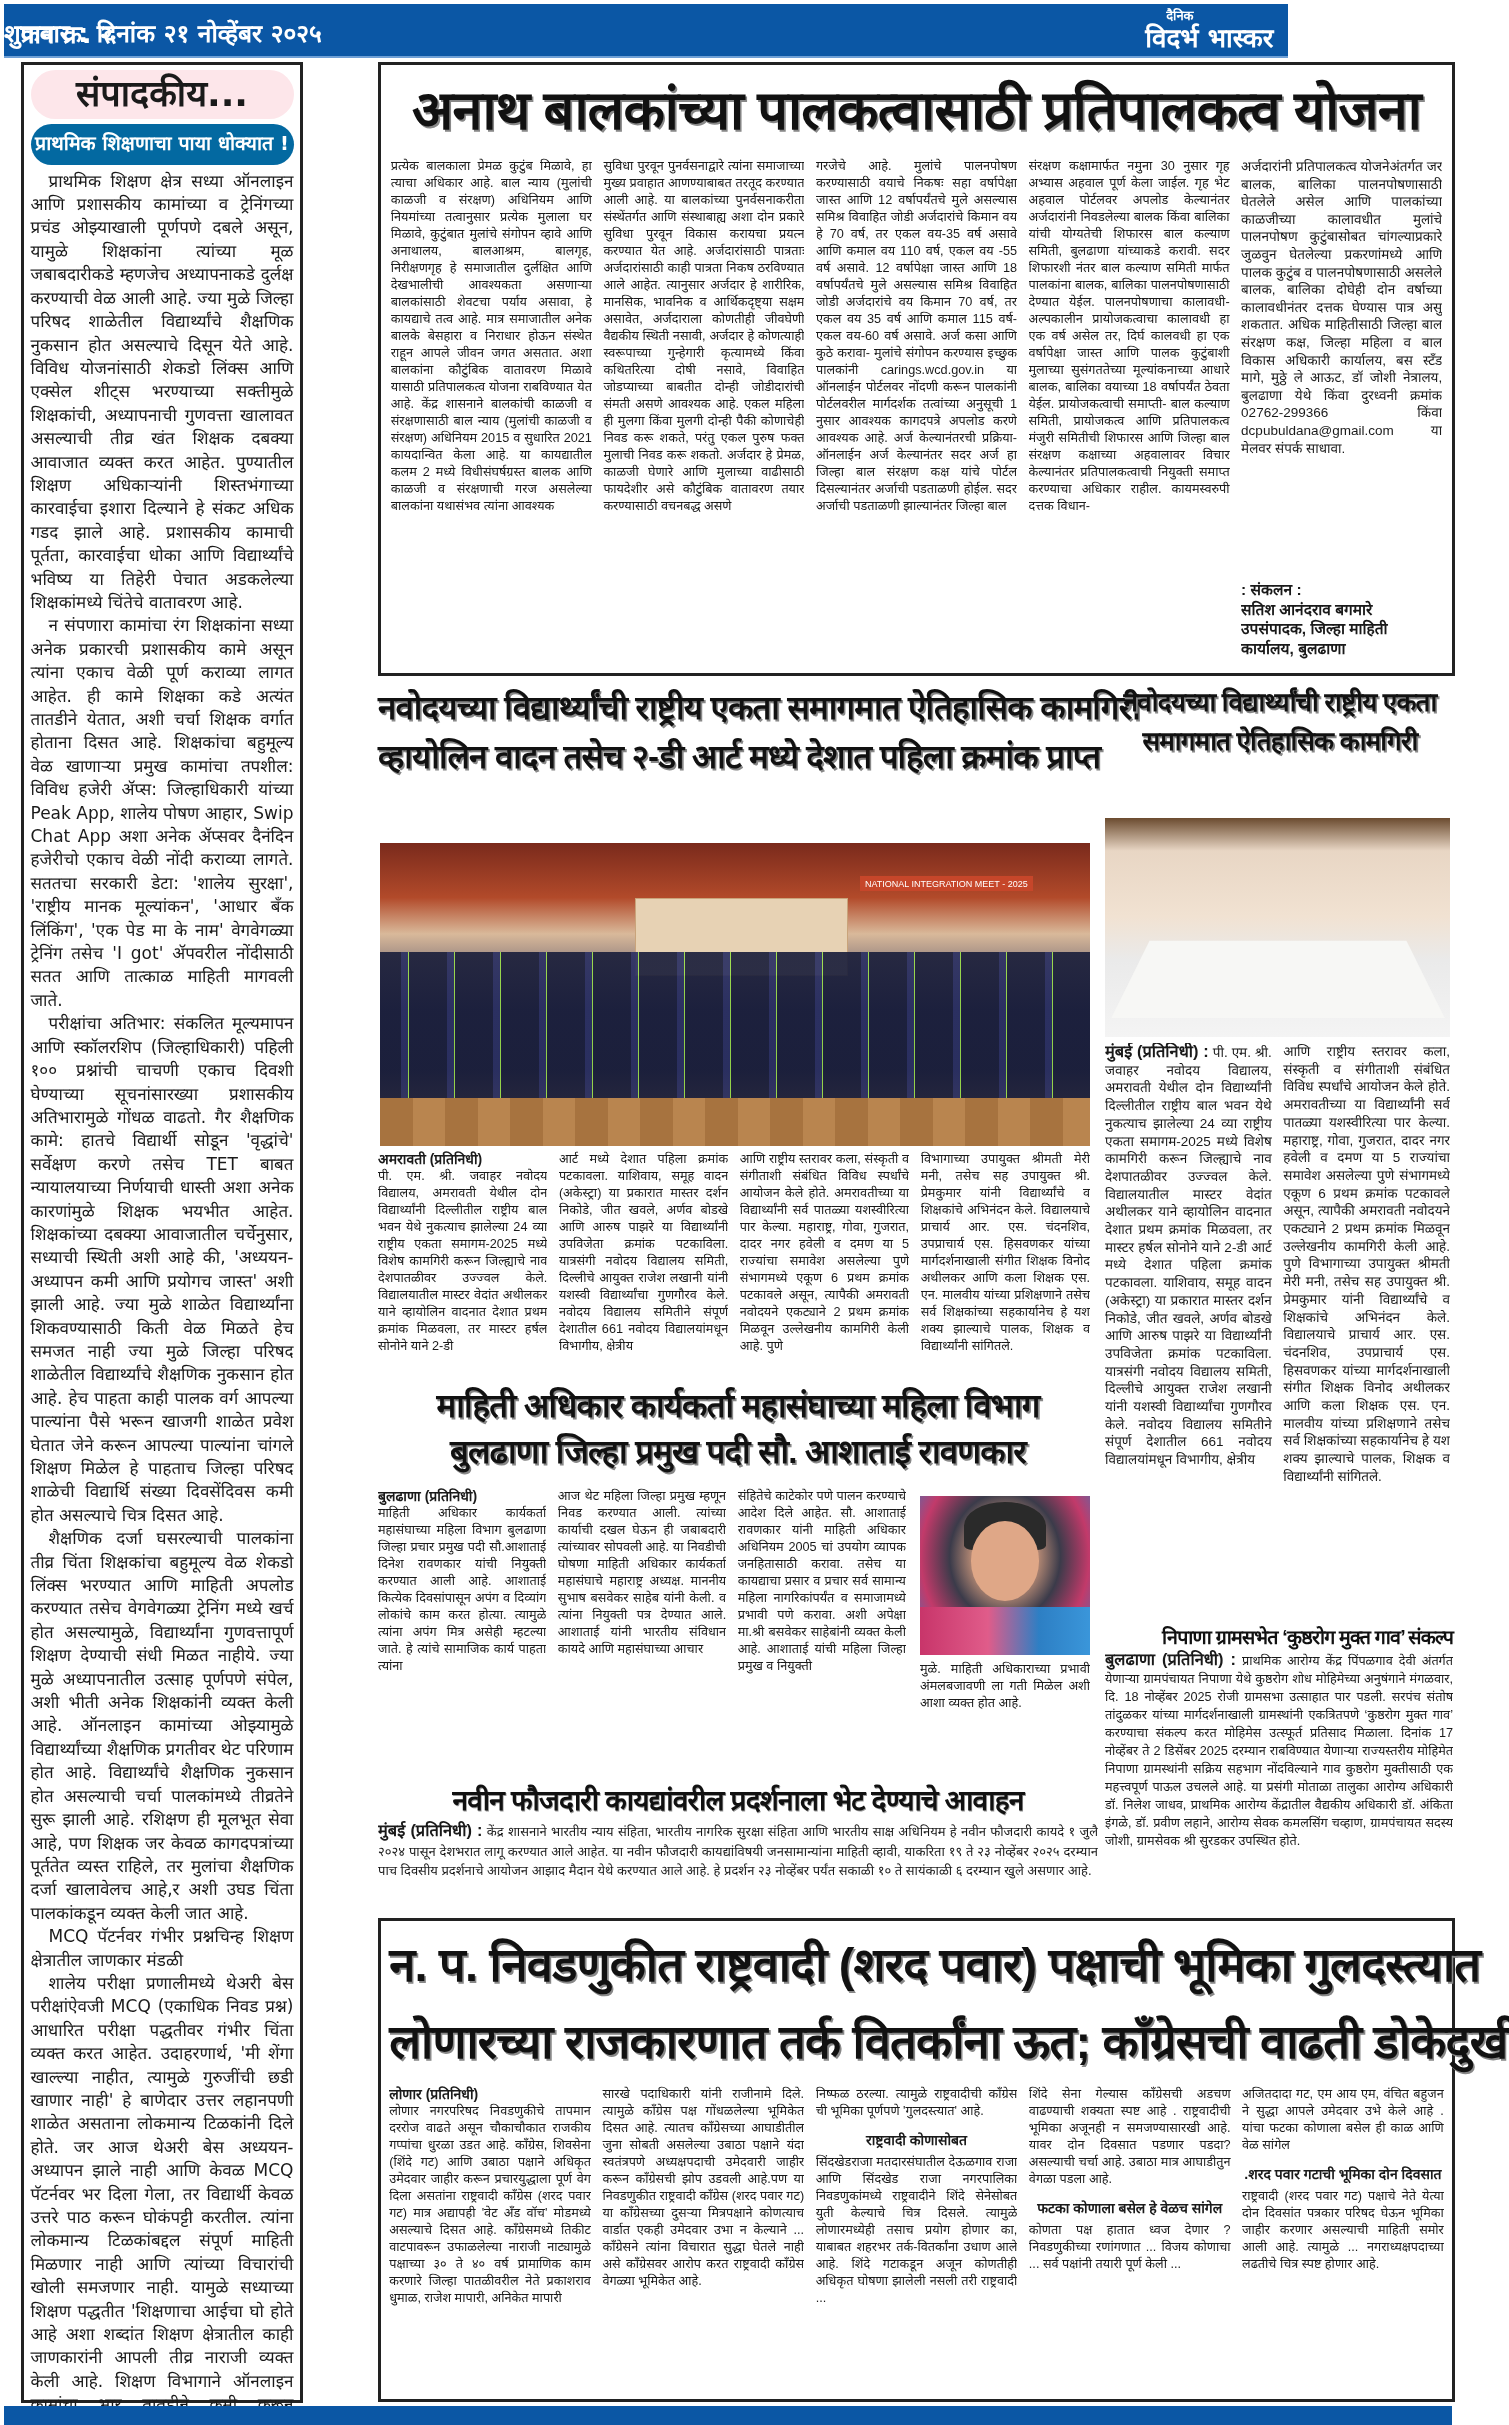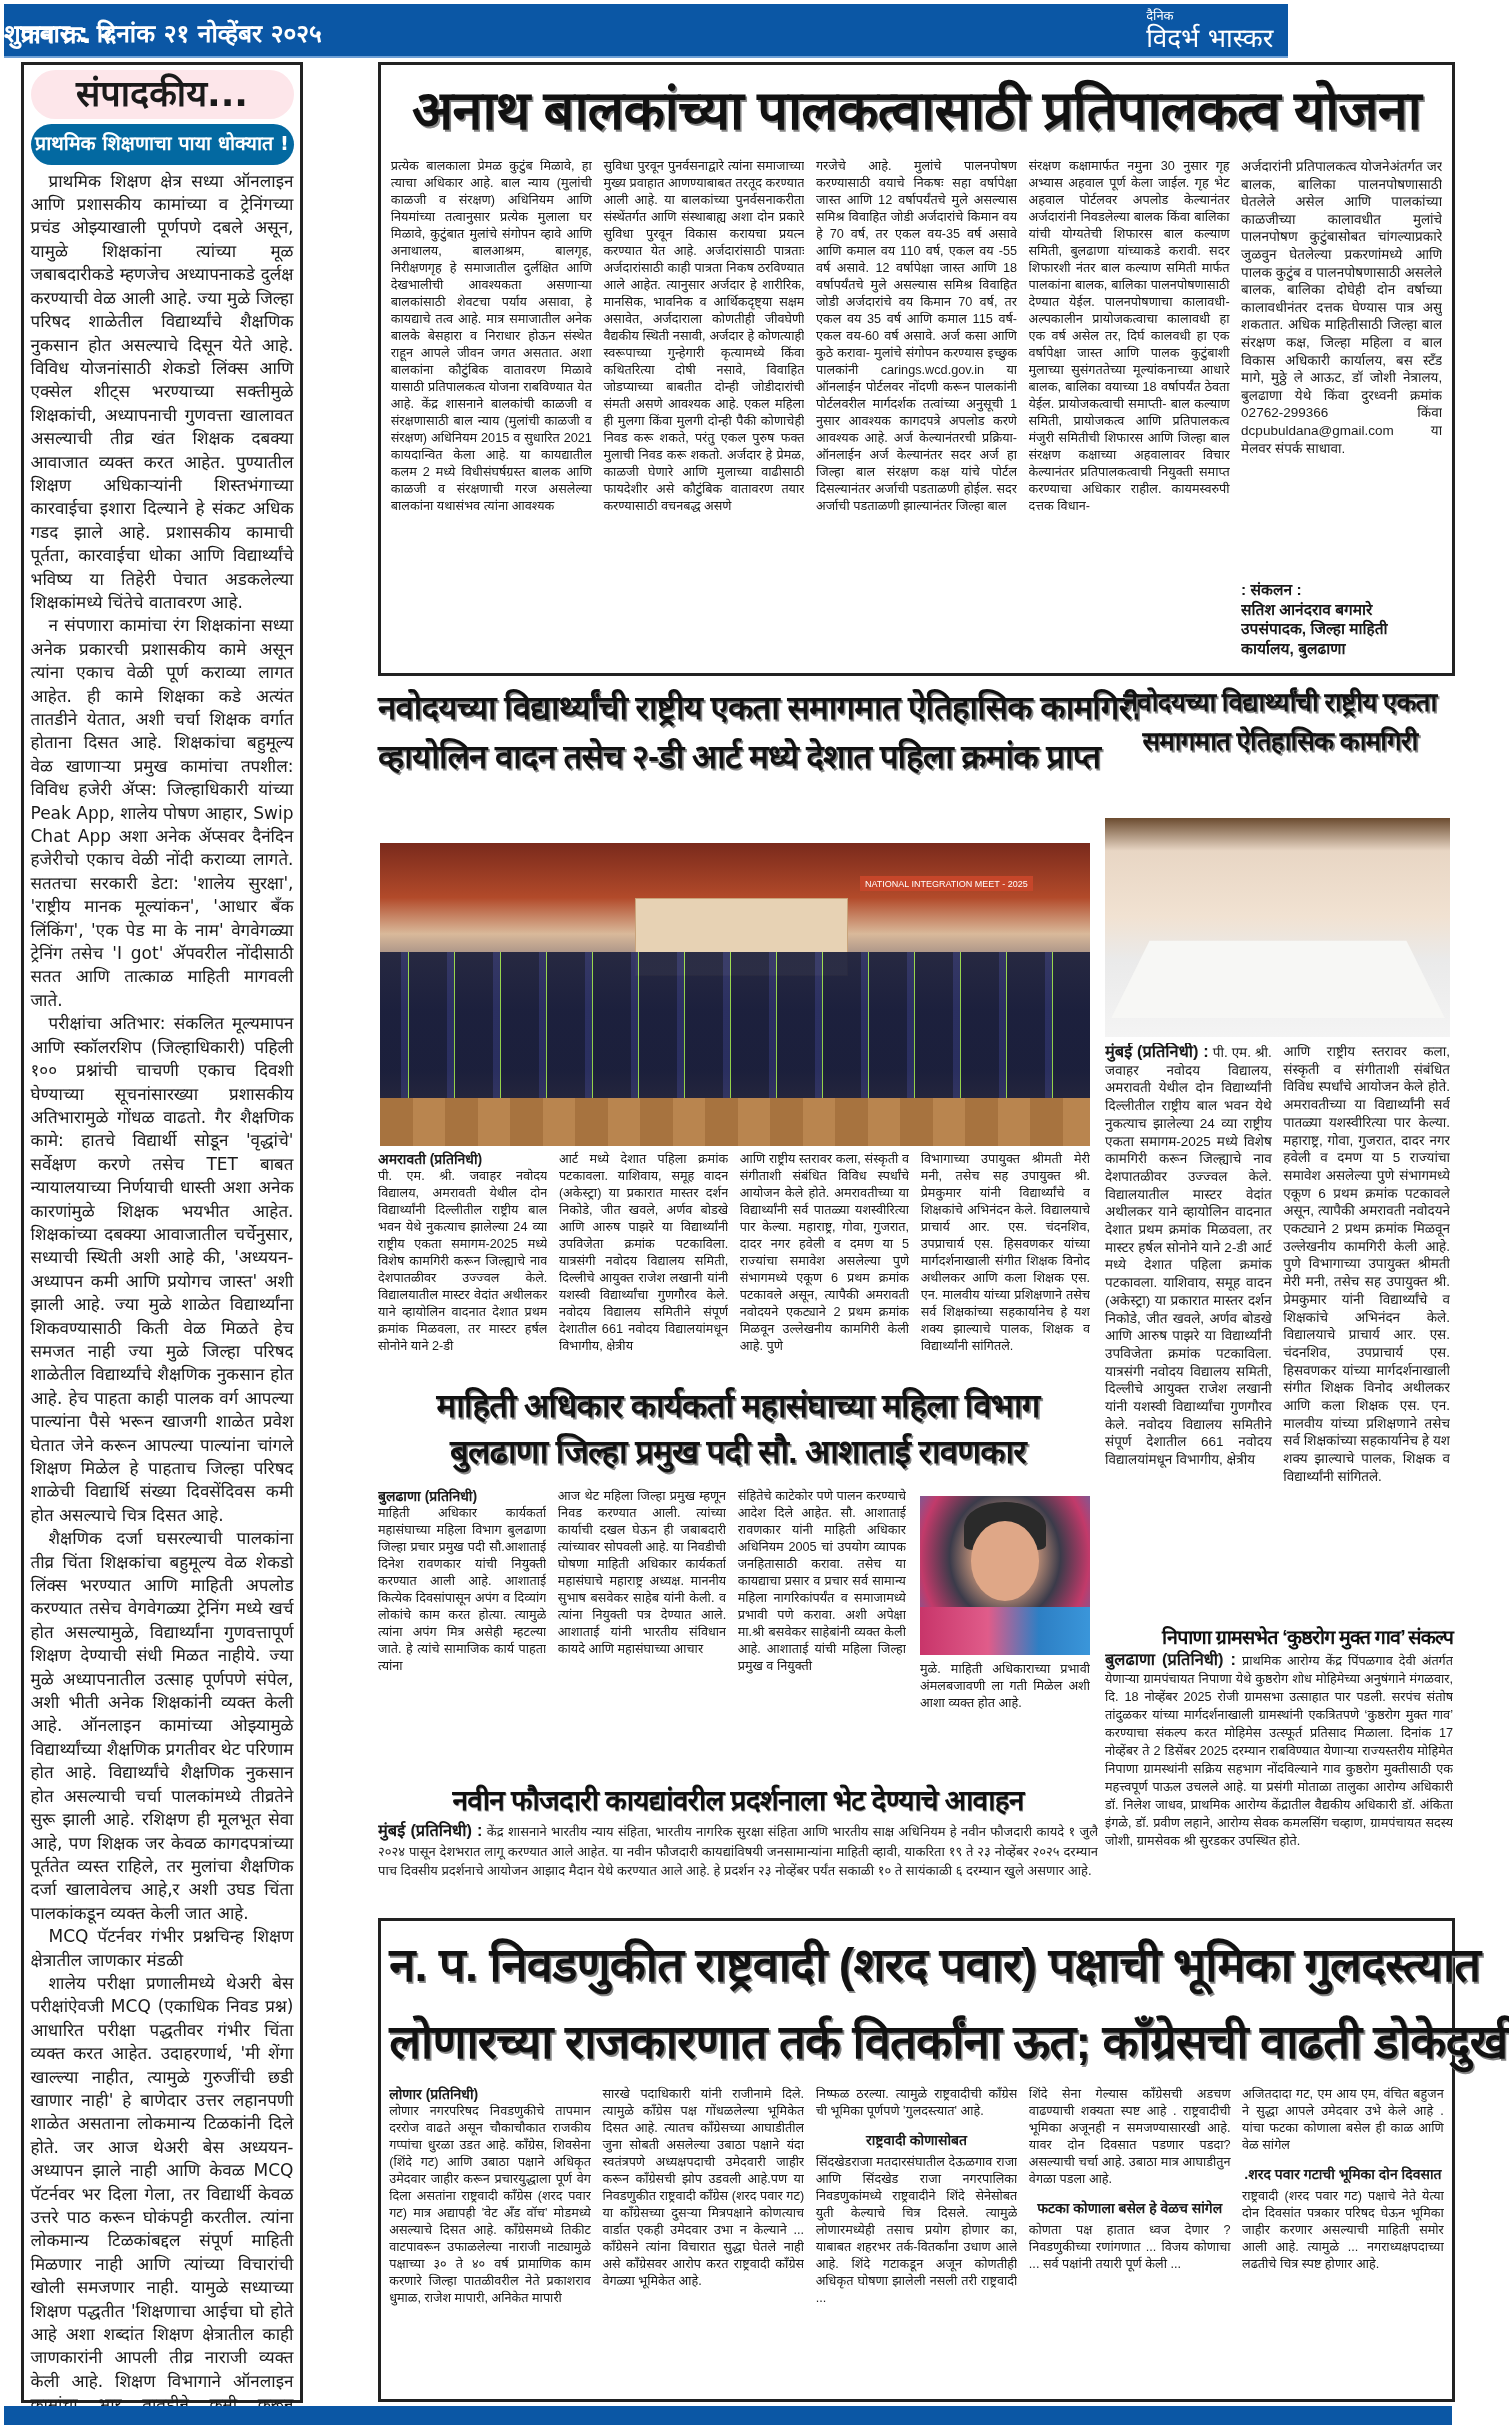--- a/index.html
+++ b/index.html
@@ -2,21 +2,21 @@
 <html style="font-size:13px"><head>
 <meta charset="utf-8">
 <style>
   * { box-sizing: border-box; margin: 0; padding: 0; }
   html, body { width: 1510px; height: 2426px; background: #ffffff; overflow: hidden; }
   body { font-family: "DejaVu Sans", "Liberation Sans", sans-serif; color: #1a1a1a; position: relative; }
 
   .topbar { position: absolute; left: 4.1px; top: 4.1px; width: 1284px; height: 54px; background: #0b57a5; color: #fff; border-bottom: 2.5px solid #6fa0d6; }
   .topbar .page-no { position: absolute; left: 16.4px; top: 13px; font-size: 24.6px; font-weight: bold; }
   .topbar .date { position: absolute; left: 0; right: 0; top: 11.5px; font-size: 24.6px; font-weight: bold; }
-  .topbar .brand { position: absolute; right: 14.7px; top: 1.6px; text-align: left; font-weight: normal; }
+  .topbar .brand { position: absolute; right: 14.7px; top: 1.6px; text-align: center; font-weight: bold; }
   .topbar .brand .small { display: block; font-size: 13px; margin-right: 59px; }
   .topbar .brand .big { display: block; font-size: 26px; line-height: 28px; }
 
   .bottombar { position: absolute; left: 4.1px; top: 2406px; width: 1448px; height: 19.6px; background: #0b57a5; }
 
   
   .editorial { position: absolute; left: 21px; top: 62px; width: 282px; height: 2341px; border: 3.3px solid #222; padding: 4.9px 6.5px; background: #fff; }
   .ed-title { background: #fde6ea; border-radius: 24.6px; height: 49px; text-align: center; font-size: 36px; font-weight: bold; line-height: 47px; }
   .ed-sub { margin-top: 4.9px; background: #0369a1; color: #fff; border-radius: 21px; height: 41px; text-align: center; font-size: 19.6px; font-weight: bold; line-height: 39px; }
   .ed-body { margin-top: 4.9px; font-size: 17px; line-height: 23.4px; text-align: justify; font-family: "DejaVu Sans", sans-serif; }

